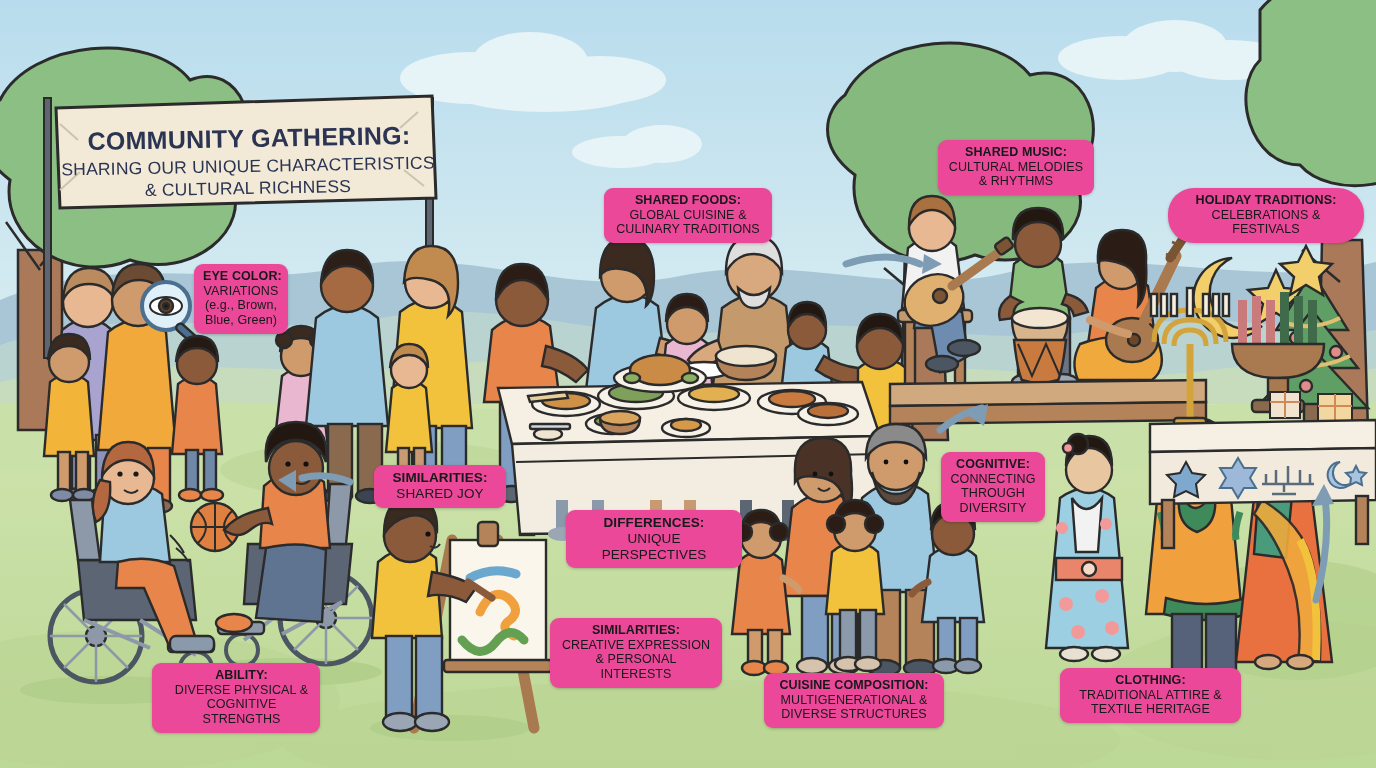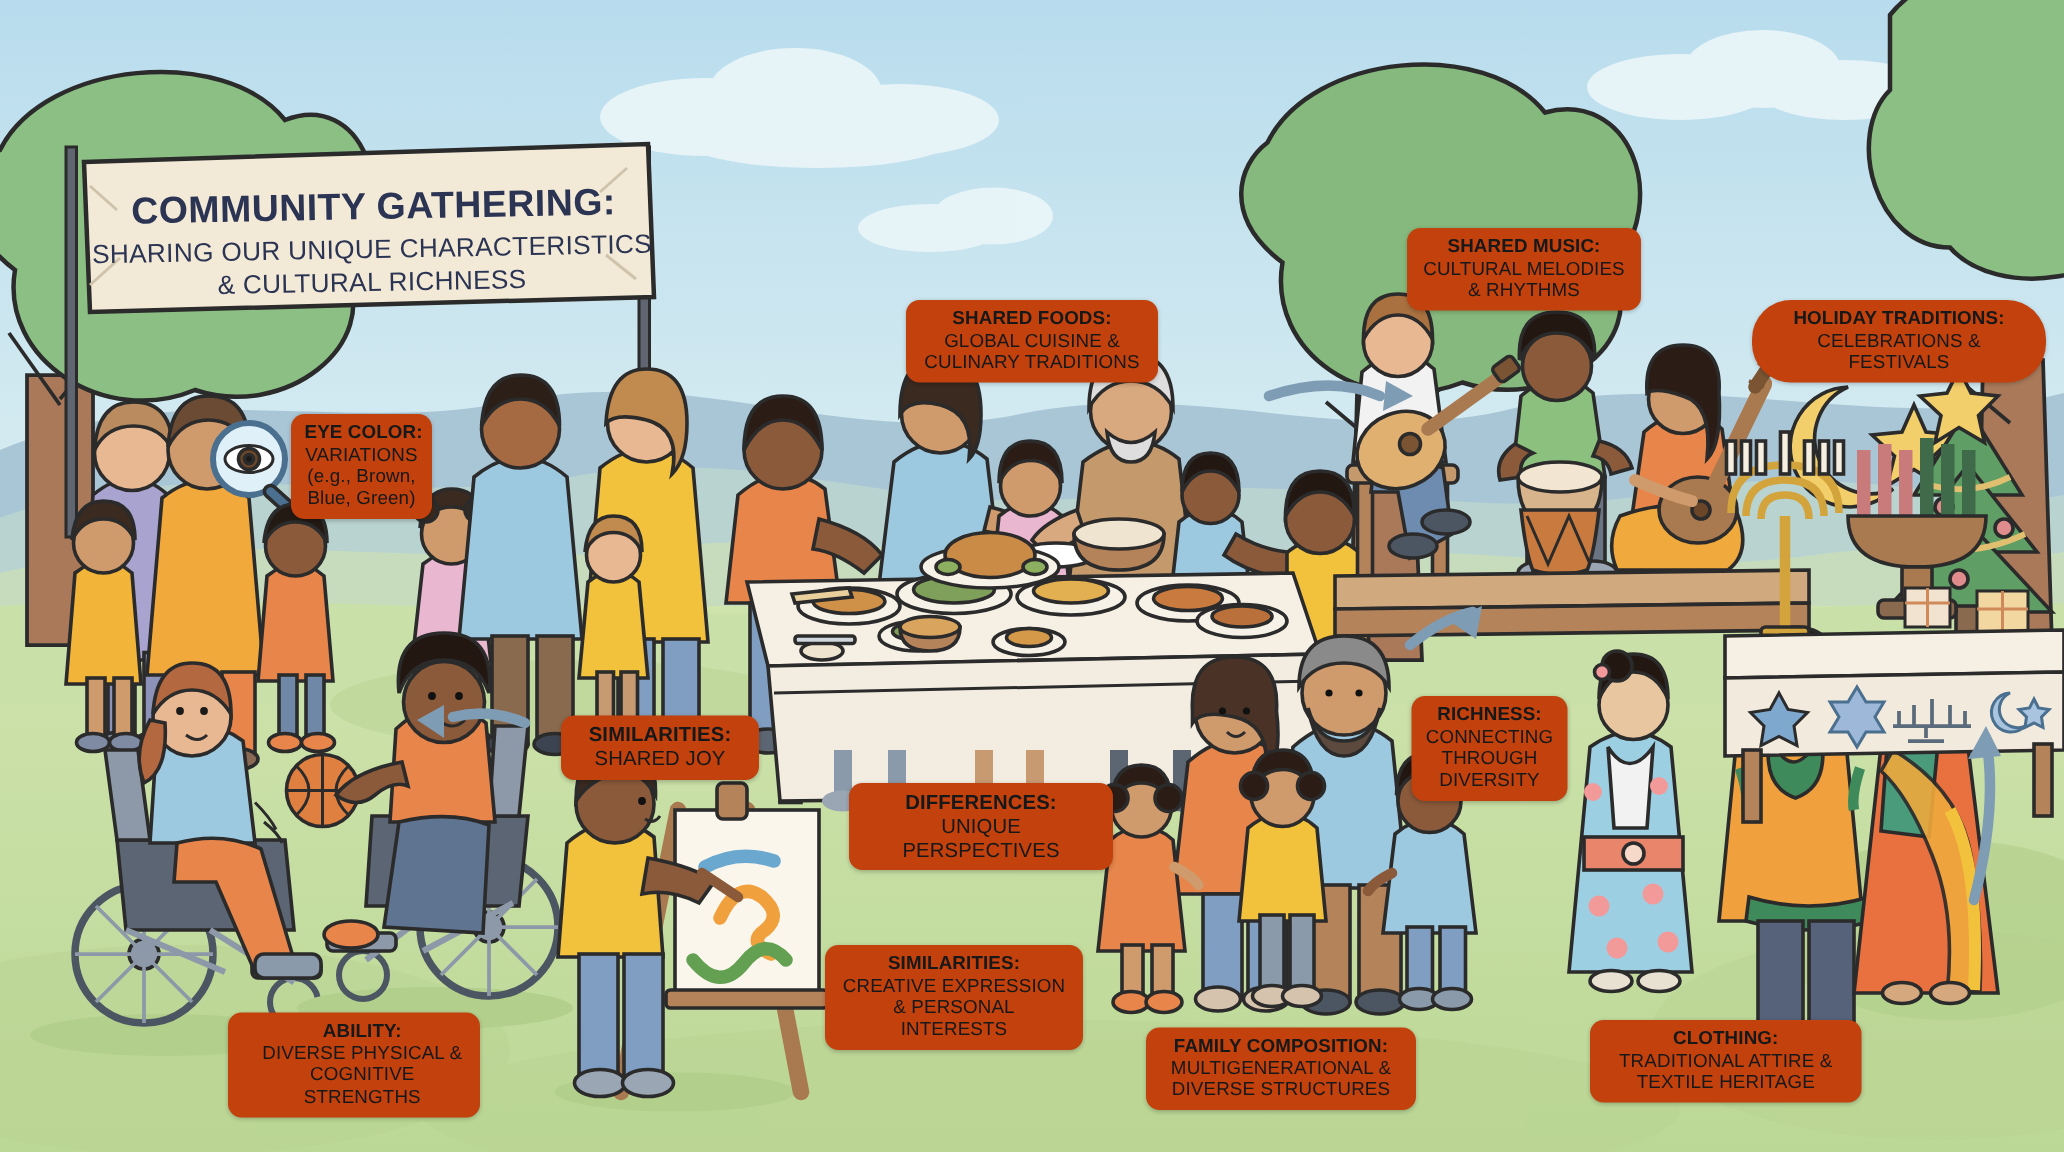--- a/index.html
+++ b/index.html
@@ -7,31 +7,30 @@
   body{font-family:"Liberation Sans",sans-serif;}
   #scene{
     position:relative;width:1376px;height:768px;overflow:hidden;
     background:#cfe6ef;
   }
   #scene svg{position:absolute;top:0;left:0;width:1376px;height:768px;}
 
   
   .label{
     position:absolute;
-    background:#c2410c;
+    background:#ec4899;
     border-radius:9px;
     box-shadow:0 1px 3px rgba(0,0,0,.22);
     text-align:center;
     color:#17181a;
     line-height:1.17;
     padding:5px 9px 6px 9px;
     box-sizing:border-box;
     letter-spacing:.1px;
     font-family:"Liberation Sans",sans-serif;
-    margin-top:12px;
   }
   .label .hd{font-weight:bold;display:block;white-space:nowrap;}
   .label .bd{display:block;font-weight:normal;}
   .label.sm{font-size:12.5px;}
   .label.sm .hd{font-size:12.5px;}
   .label.md{font-size:13.5px;}
   .label.md .hd{font-size:13.5px;}
 
   
   .bannertext{
@@ -693,40 +692,40 @@
   <span class="hd">SIMILARITIES:</span>
   <span class="bd">SHARED JOY</span>
 </div>
 
 <div class="label md" style="left:566px;top:510px;width:176px;">
   <span class="hd">DIFFERENCES:</span>
   <span class="bd">UNIQUE PERSPECTIVES</span>
 </div>
 
 <div class="label sm" style="left:941px;top:452px;width:104px;">
-  <span class="hd">RICHNESS:</span>
+  <span class="hd">COGNITIVE:</span>
   <span class="bd">CONNECTING</span>
   <span class="bd">THROUGH</span>
   <span class="bd">DIVERSITY</span>
 </div>
 
 <div class="label sm" style="left:152px;top:663px;width:168px;padding-left:20px;">
   <span class="hd">ABILITY:</span>
   <span class="bd">DIVERSE PHYSICAL &amp;</span>
   <span class="bd">COGNITIVE STRENGTHS</span>
 </div>
 
 <div class="label sm" style="left:550px;top:618px;width:172px;">
   <span class="hd">SIMILARITIES:</span>
   <span class="bd">CREATIVE EXPRESSION</span>
   <span class="bd">&amp; PERSONAL INTERESTS</span>
 </div>
 
 <div class="label sm" style="left:764px;top:673px;width:180px;">
-  <span class="hd">FAMILY COMPOSITION:</span>
+  <span class="hd">CUISINE COMPOSITION:</span>
   <span class="bd">MULTIGENERATIONAL &amp;</span>
   <span class="bd">DIVERSE STRUCTURES</span>
 </div>
 
 <div class="label sm" style="left:1060px;top:668px;width:181px;">
   <span class="hd">CLOTHING:</span>
   <span class="bd">TRADITIONAL ATTIRE &amp;</span>
   <span class="bd">TEXTILE HERITAGE</span>
 </div>
 

